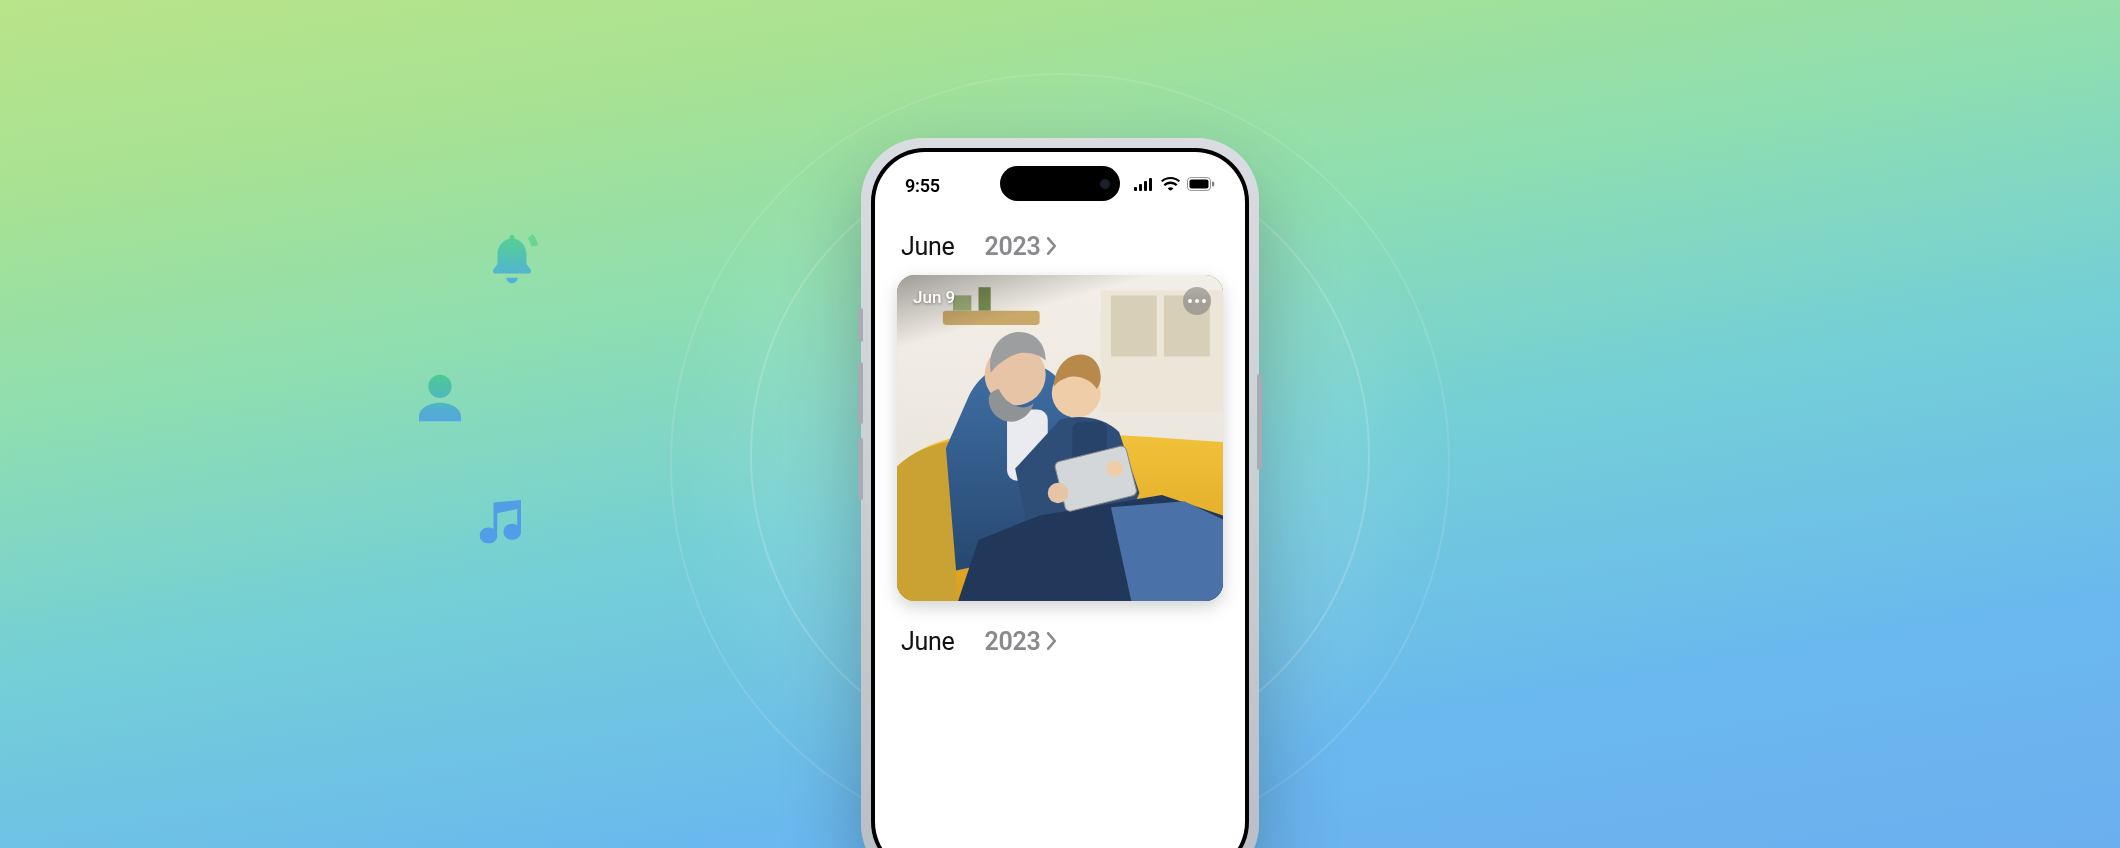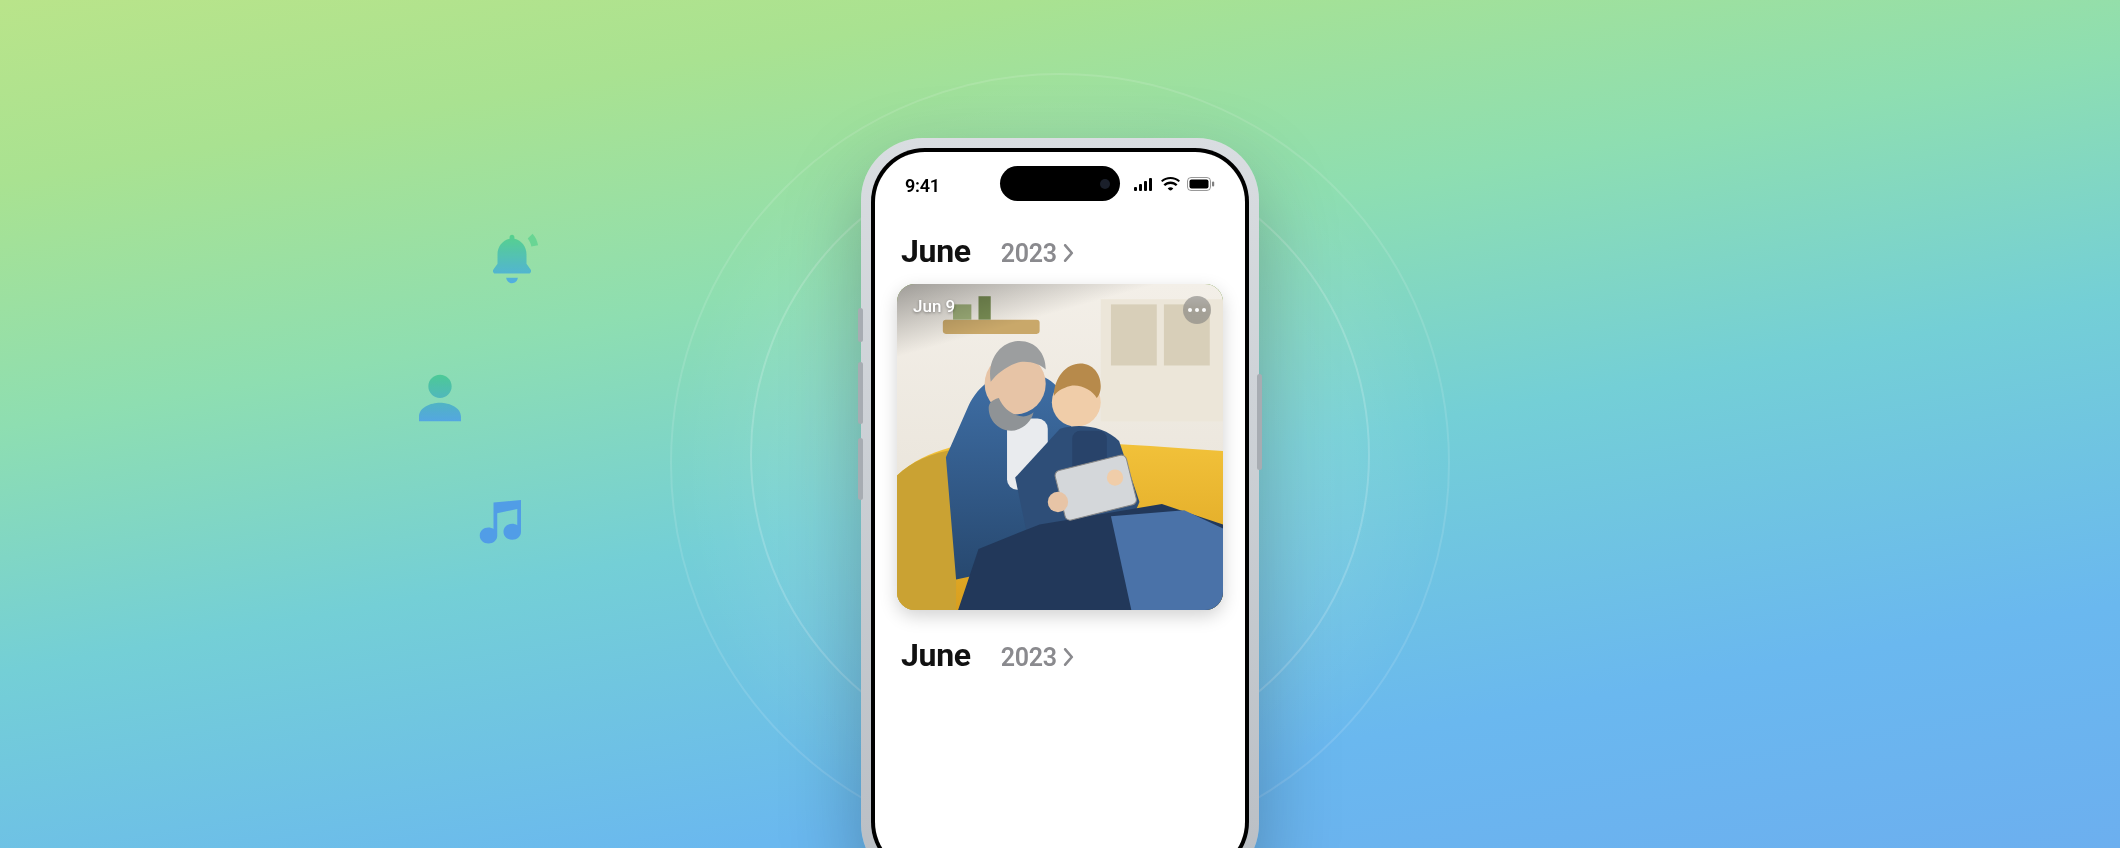--- a/index.html
+++ b/index.html
@@ -121,22 +121,22 @@
     padding: 8px 22px 0 22px;
   }
   .section-header {
     display: flex;
     align-items: baseline;
     gap: 8px;
     padding: 16px 4px 14px 4px;
     cursor: pointer;
   }
   .section-header .month {
-    font-weight: 700;
-    font-size: 32px;
+    font-weight: 400;
+    font-size: 25px;
     color: #111;
     letter-spacing: -0.3px;
   }
   .section-header .year {
     font-weight: 600;
     font-size: 25px;
     color: #8a8a8e;
     letter-spacing: -0.3px;
     margin-left: 22px;
   }
@@ -250,21 +250,21 @@
 
   <div class="phone">
     <div class="side-btn l1"></div>
     <div class="side-btn l2"></div>
     <div class="side-btn l3"></div>
     <div class="side-btn r1"></div>
     <div class="phone-inner">
       <div class="screen">
 
         <div class="status-bar">
-          <div class="status-time">9:41</div>
+          <div class="status-time">9:55</div>
           <div class="dynamic-island"></div>
           <div class="status-right">
             <span>
               <svg width="20" height="13" viewBox="0 0 20 13">
                   <g fill="#000">
                     <rect x="0" y="9" width="3" height="4" rx="1"></rect>
                     <rect x="5" y="6" width="3" height="7" rx="1"></rect>
                     <rect x="10" y="3" width="3" height="10" rx="1"></rect>
                     <rect x="15" y="0" width="3" height="13" rx="1"></rect>
                   </g>

